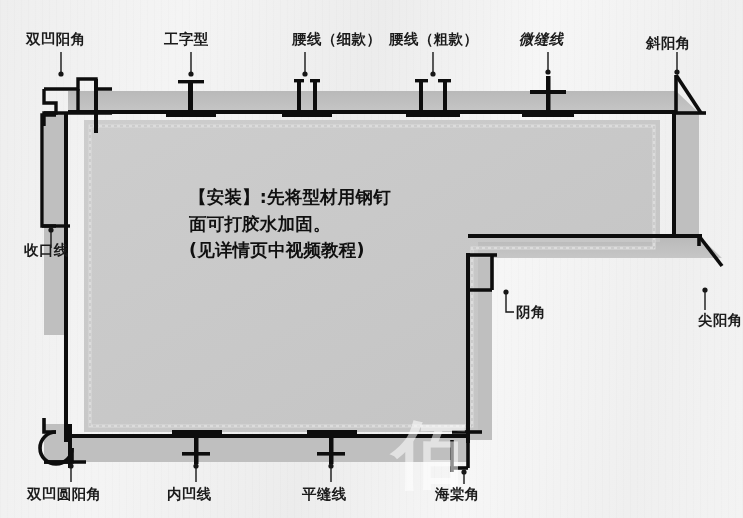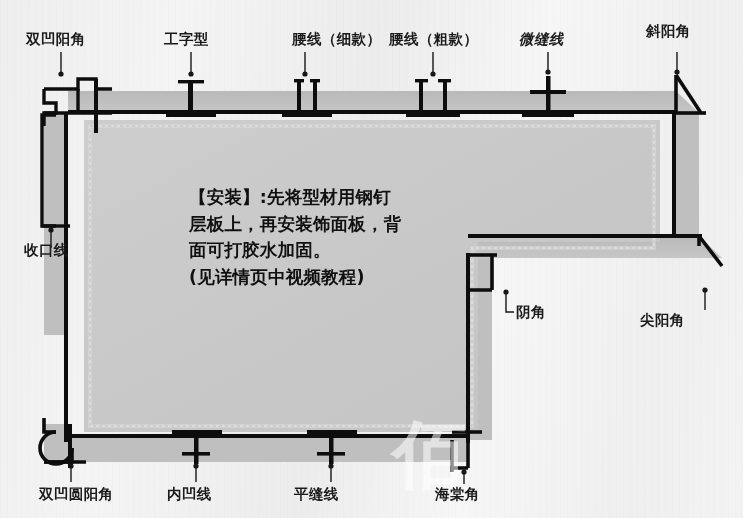--- a/index.html
+++ b/index.html
@@ -232,35 +232,34 @@
 
       <line x1="705" y1="292" x2="705" y2="310"></line>
         <circle cx="705" cy="290" r="2.6" stroke="none"></circle>
     </g>
   </svg>
 
   <div id="wm">佰</div>
 
   <div id="note">
     <span class="lineA">【安装】:先将型材用钢钉</span>
-    <span class="lineA">层板上，再安装饰面板，背</span>
     <span class="lineA">面可打胶水加固。</span>
     <span class="lineB">(见详情页中视频教程)</span>
   </div>
 
   <div class="lbl" style="left:26px;top:32px;font-family:Liberation Serif, serif;">双凹阳角</div>
   <div class="lbl" style="left:164px;top:32px;">工字型</div>
   <div class="lbl" style="left:252px;top:32px;margin-left:40px;">腰线（细款）</div>
   <div class="lbl" style="left:389px;top:32px;">腰线（粗款）</div>
   <div class="lbl" style="left:519px;top:32px;font-style:italic;">微缝线</div>
-  <div class="lbl" style="left:646px;top:24px;">斜阳角</div>
-
-  <div class="lbl" style="left:27px;top:487px;margin-left:12px;">双凹圆阳角</div>
+  <div class="lbl" style="left:646px;top:36px;">斜阳角</div>
+
+  <div class="lbl" style="left:27px;top:487px;">双凹圆阳角</div>
   <div class="lbl" style="left:167px;top:487px;">内凹线</div>
-  <div class="lbl" style="left:294px;top:487px;text-align:right;">平缝线</div>
+  <div class="lbl" style="left:302px;top:487px;text-align:right;">平缝线</div>
   <div class="lbl" style="left:435px;top:487px;">海棠角</div>
 
   <div class="lbl" style="left:516px;top:305px;">阴角</div>
-  <div class="lbl" style="left:640px;top:313px;">尖阳角</div>
+  <div class="lbl" style="left:698px;top:313px;">尖阳角</div>
 
   <div class="lbl" style="left:24px;top:243px;">收口线</div>
 
 </div>
 
 </body></html>

